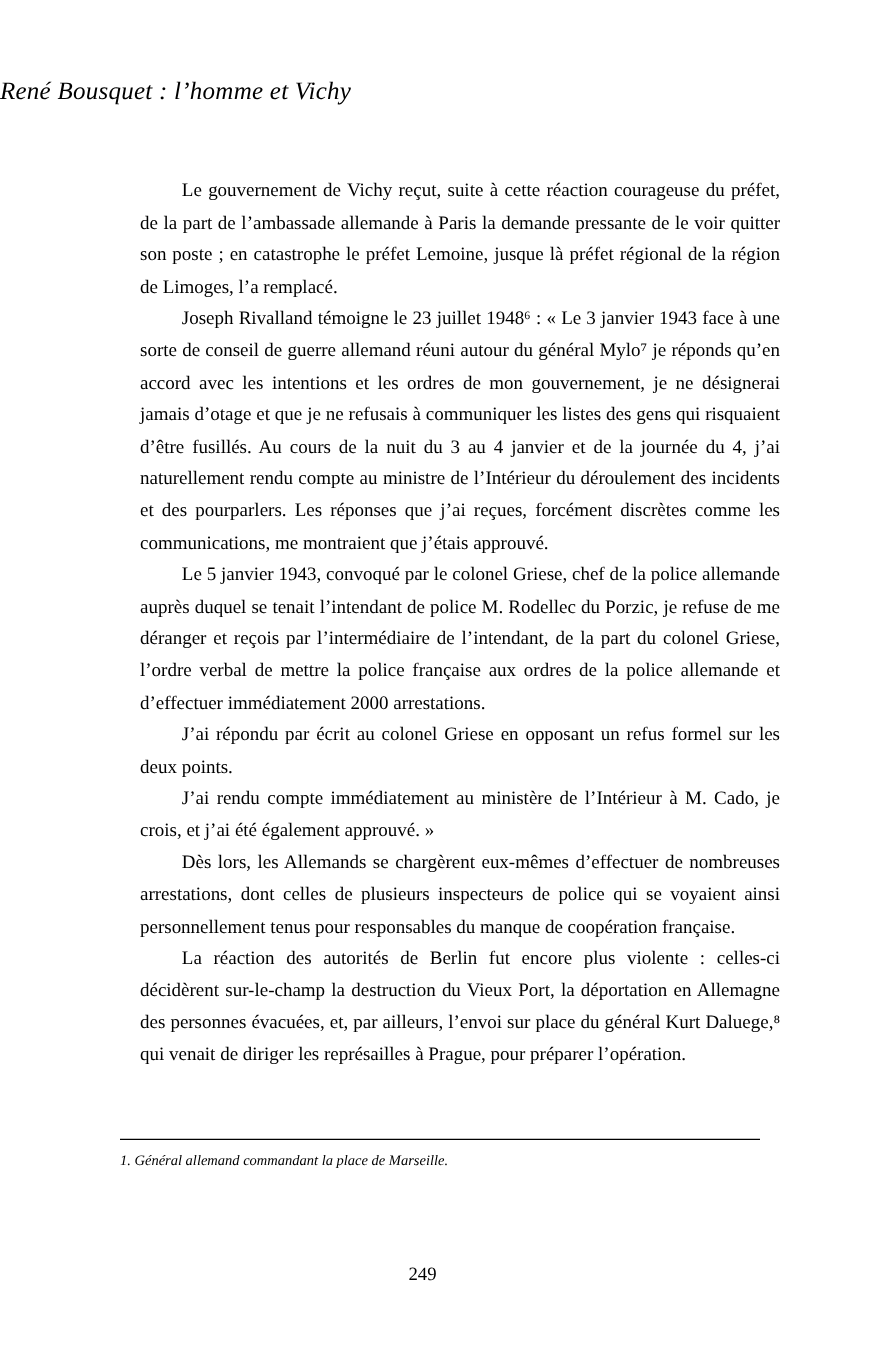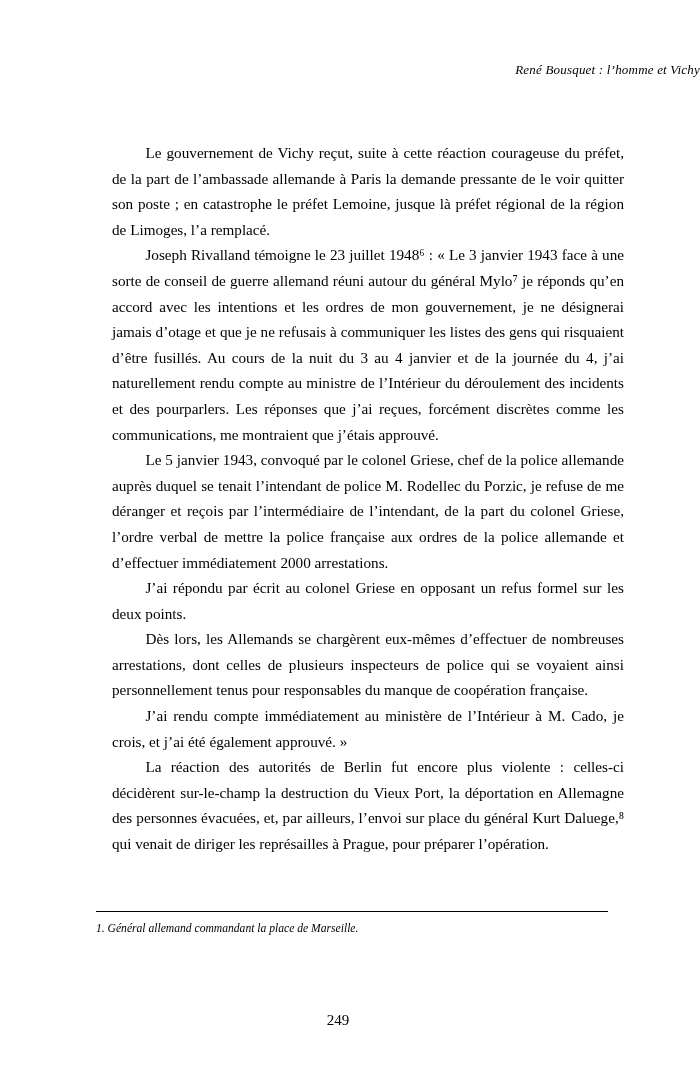--- a/index.html
+++ b/index.html
@@ -20,23 +20,23 @@
     top: 0; left: 0;
     width: 700px;
     height: 1089px;
     box-sizing: border-box;
   }
   .running-head {
     position: absolute;
     top: 62px;
     left: 0;
     width: 700px;
-    text-align: right;
+    text-align: left;
     font-style: italic;
-    font-size: 13px;
+    font-size: 20px;
     letter-spacing: 0.2px;
   }
   .body-text {
     position: absolute;
     top: 140px;
     left: 112px;
     width: 512px;
     font-size: 15.2px;
     line-height: 25.6px;
     text-align: justify;
@@ -80,22 +80,22 @@
 
 <div class="page">
 
   <div class="running-head">René Bousquet : l’homme et Vichy</div>
 
   <div class="body-text">
     <p>Le gouvernement de Vichy reçut, suite à cette réaction courageuse du préfet, de la part de l’ambassade allemande à Paris la demande pressante de le voir quitter son poste ; en catastrophe le préfet Lemoine, jusque là préfet régional de la région de Limoges, l’a remplacé.</p>
     <p>Joseph Rivalland témoigne le 23 juillet 1948⁶ : « Le 3 janvier 1943 face à une sorte de conseil de guerre allemand réuni autour du général Mylo⁷ je réponds qu’en accord avec les intentions et les ordres de mon gouvernement, je ne désignerai jamais d’otage et que je ne refusais à communiquer les listes des gens qui risquaient d’être fusillés. Au cours de la nuit du 3 au 4 janvier et de la journée du 4, j’ai naturellement rendu compte au ministre de l’Intérieur du déroulement des incidents et des pourparlers. Les réponses que j’ai reçues, forcément discrètes comme les communications, me montraient que j’étais approuvé.</p>
     <p>Le 5 janvier 1943, convoqué par le colonel Griese, chef de la police allemande auprès duquel se tenait l’intendant de police M. Rodellec du Porzic, je refuse de me déranger et reçois par l’intermédiaire de l’intendant, de la part du colonel Griese, l’ordre verbal de mettre la police française aux ordres de la police allemande et d’effectuer immédiatement 2000 arrestations.</p>
     <p>J’ai répondu par écrit au colonel Griese en opposant un refus formel sur les deux points.</p>
+    <p> J’ai rendu compte immédiatement au ministère de l’Intérieur à M. Cado, je crois, et j’ai été également approuvé. »</p>
     <p>Dès lors, les Allemands se chargèrent eux-mêmes d’effectuer de nombreuses arrestations, dont celles de plusieurs inspecteurs de police qui se voyaient ainsi personnellement tenus pour responsables du manque de coopération française.</p>
-    <p> J’ai rendu compte immédiatement au ministère de l’Intérieur à M. Cado, je crois, et j’ai été également approuvé. »</p>
     <p>La réaction des autorités de Berlin fut encore plus violente : celles-ci décidèrent sur-le-champ la destruction du Vieux Port, la déportation en Allemagne des personnes évacuées, et, par ailleurs, l’envoi sur place du général Kurt Daluege,⁸ qui venait de diriger les représailles à Prague, pour préparer l’opération.</p>
   </div>
 
   <div class="rule"></div>
 
   <div class="footnotes">
     <div>1. Général allemand commandant la place de Marseille.</div>
   </div>
 
   <div class="folio">249</div>

